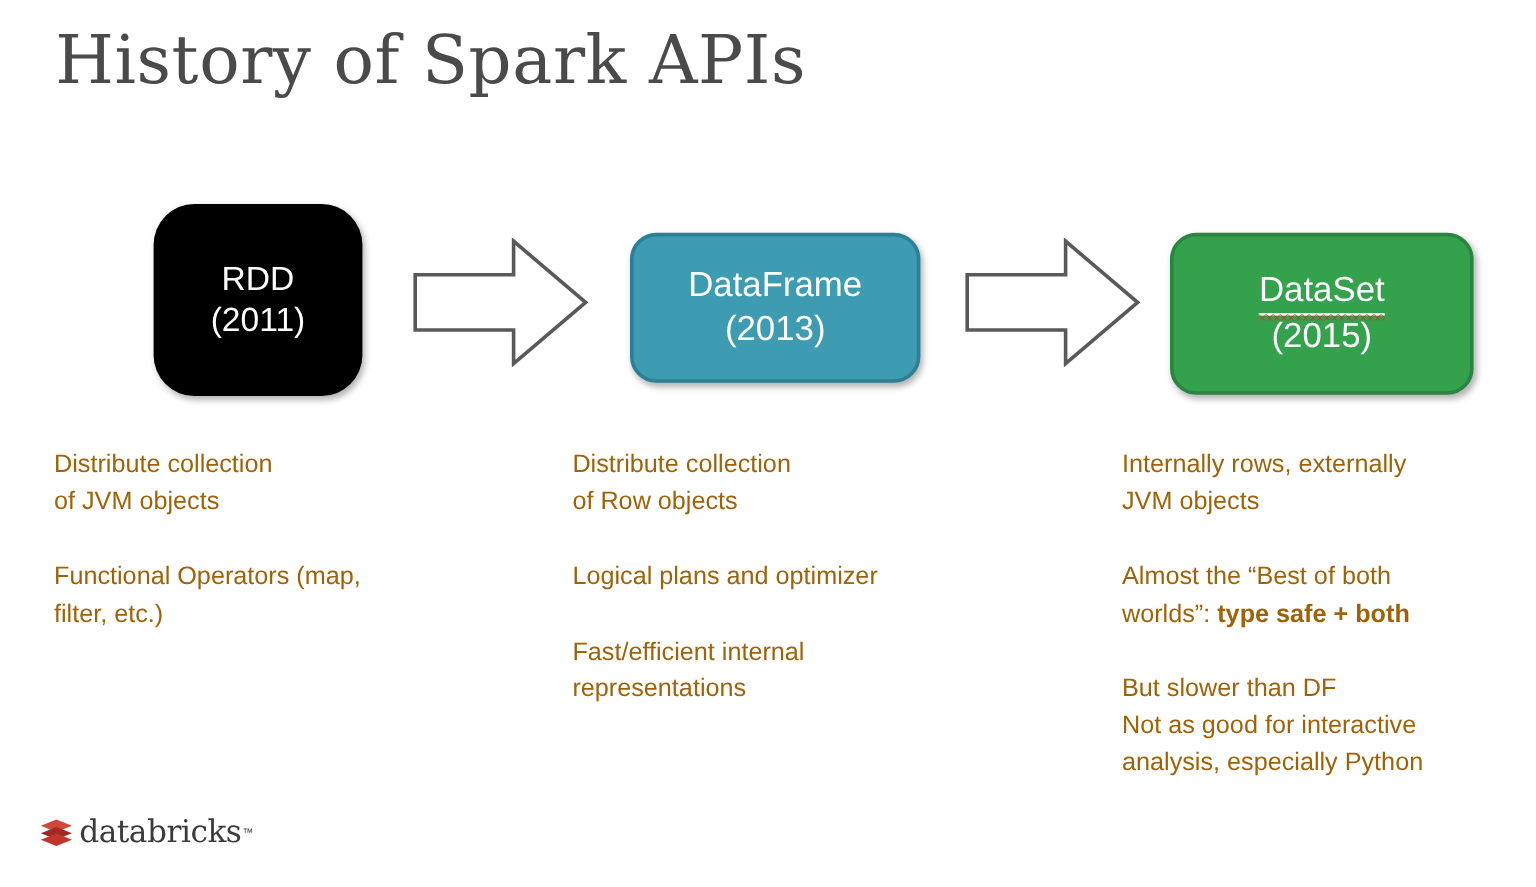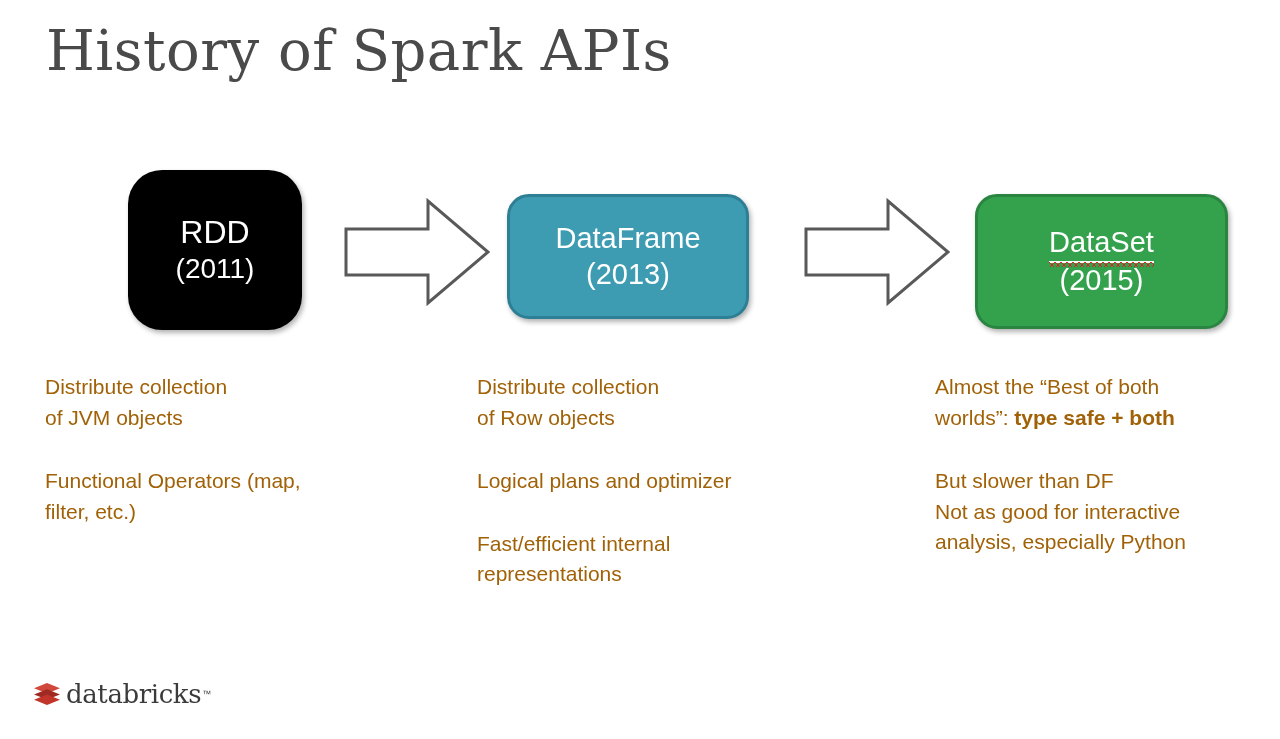--- a/index.html
+++ b/index.html
@@ -50,25 +50,25 @@
   .stage-box .stage-name { font-size: 29px; }
   .stage-box .stage-year { font-size: 29px; }
 
   #box-rdd {
     left: 128px;  top: 170px;
     width: 174px; height: 160px;
     background: #000000;
     border-radius: 34px;
     border: none;
   }
-  #box-rdd .stage-name { font-size: 32px; }
+  #box-rdd .stage-name { font-size: 28px; }
   #box-rdd .stage-year { font-size: 28px; }
 
   #box-dataframe {
-    left: 507px;  top: 194px;
+    left: 525px;  top: 194px;
     width: 242px; height: 125px;
     background: #3e9cb2;
     border: 3px solid #2c7f95;
     border-radius: 22px;
   }
 
   #box-dataset {
     left: 975px;  top: 194px;
     width: 253px; height: 135px;
     background: #34a24d;
@@ -200,20 +200,24 @@
     <span>Logical plans and optimizer</span>
   </p>
   <p class="para">
     <span>Fast/efficient internal</span><br>
     <span>representations</span>
   </p>
 </div>
 
 <div class="text-col" id="col-3">
   <p class="para">
+    <span>Internally rows, externally</span><br>
+    <span>JVM objects</span>
+  </p>
+  <p class="para">
     <span>Almost the “Best of both</span><br>
     <span>worlds”: </span><span class="bold">type safe + both</span>
   </p>
   <p class="para">
     <span>But slower than DF</span><br>
     <span>Not as good for interactive</span><br>
     <span>analysis, especially Python</span>
   </p>
 </div>
 

